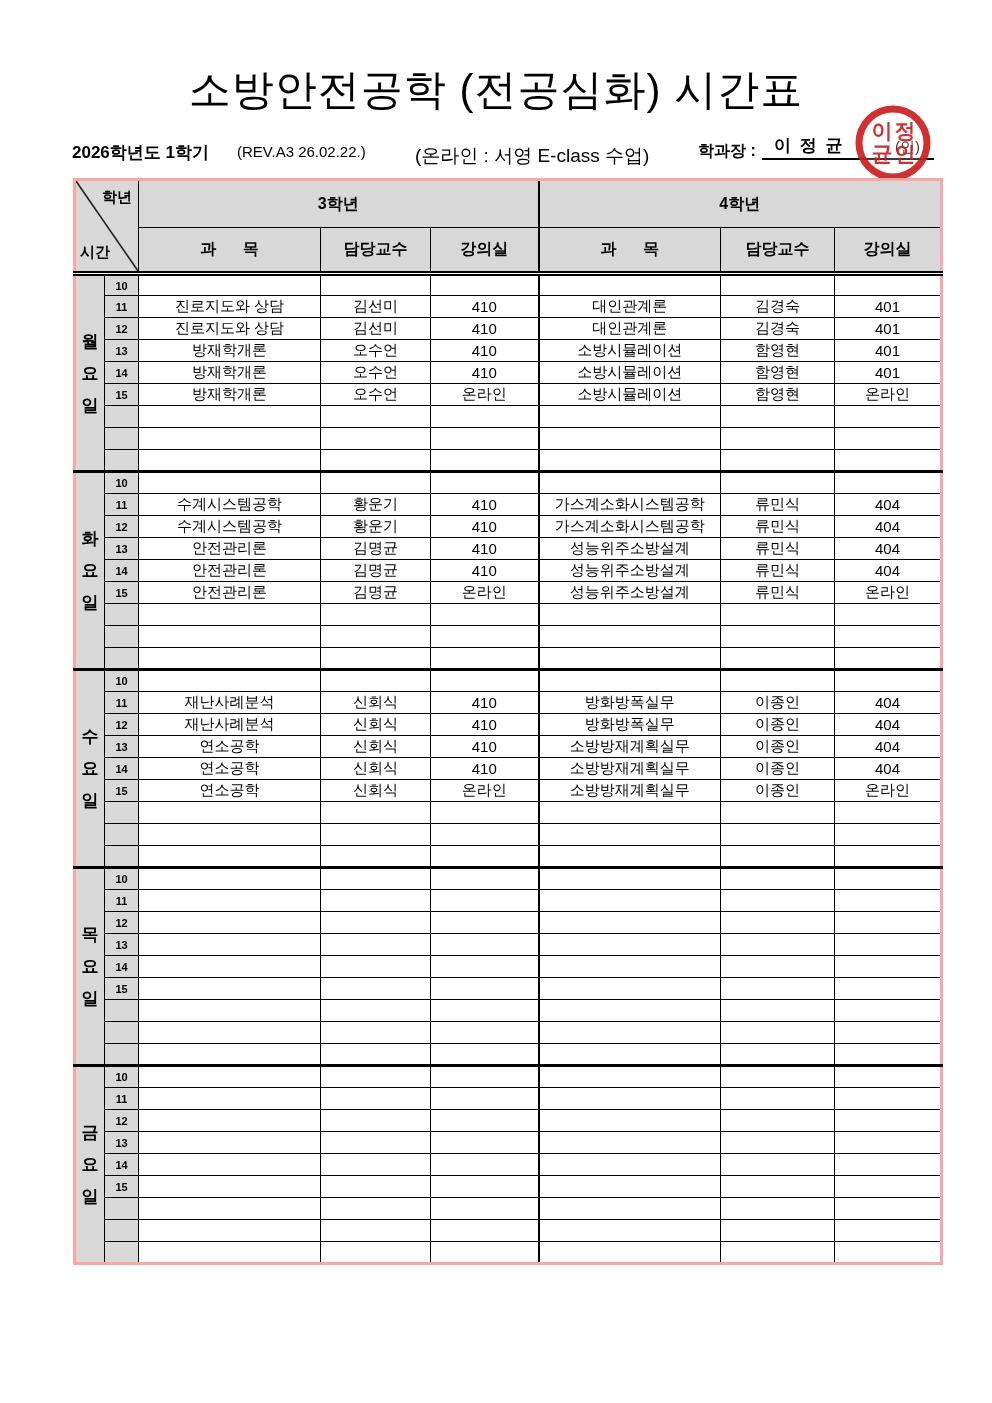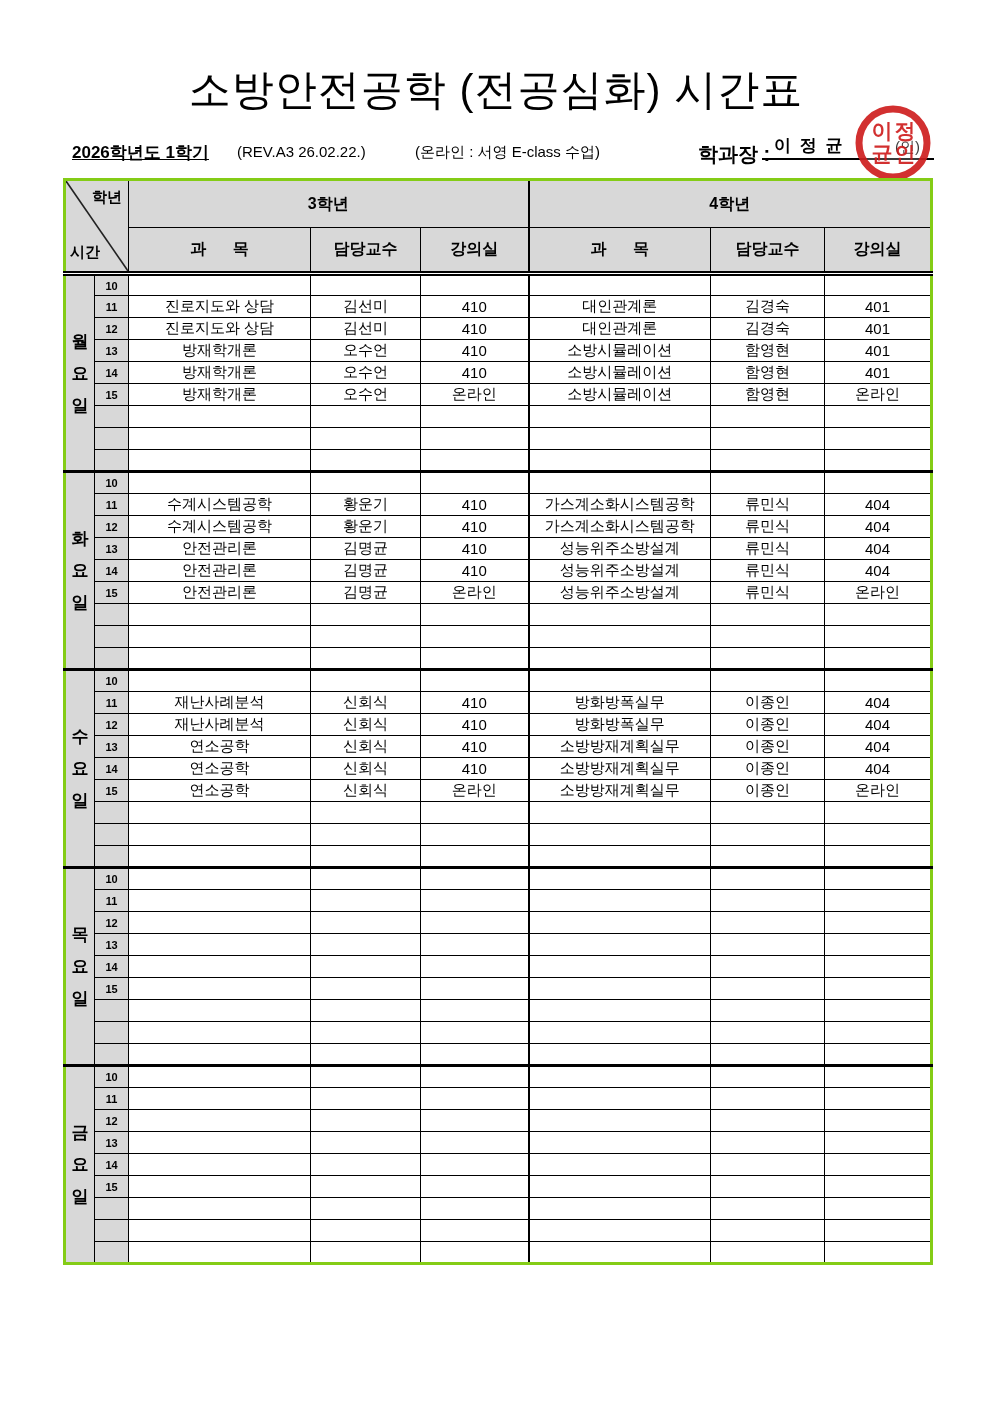--- a/index.html
+++ b/index.html
@@ -5,37 +5,37 @@
   html,body { margin:0; padding:0; }
   body {
     width:992px; height:1403px; background:#ffffff; position:relative;
     font-family:"Liberation Sans","DejaVu Sans",sans-serif; color:#000;
   }
   .page-title {
     position:absolute; top:62px; left:0; width:100%; text-align:center;
     font-size:42px; font-weight:normal; letter-spacing:1px; white-space:pre;
   }
   .info-item { position:absolute; white-space:pre; }
-  .semester   { left:72px;  top:141px; font-size:17px; font-weight:bold;text-decoration:underline; }
+  .semester   { left:72px;  top:141px; font-size:17px; font-weight:bold; }
   .revision   { left:237px; top:143px; font-size:15px; }
-  .onlinenote { left:415px; top:143px; font-size:15px; }
-  .headlabel  { left:698px; top:141px; font-size:20px; font-weight:bold; }
+  .onlinenote { left:415px; top:143px; font-size:19px; }
+  .headlabel  { left:698px; top:141px; font-size:16px; font-weight:bold; }
   .sign-line {
     position:absolute; left:762px; top:134px; width:172px; height:26px;
     border-bottom:2px solid #000; display:flex; align-items:flex-end;
     justify-content:space-between; padding:0 14px 1px 12px; box-sizing:border-box;
   }
   .sign-name { font-size:17px; font-weight:bold; letter-spacing:2px; }
   .sign-seal { font-size:15px; }
   .stamp { position:absolute; left:852px; top:102px; width:82px; height:82px; opacity:.92; }
 
   table.tt {
-    position:absolute; left:63px; top:178px; width:867px;
+    position:absolute; left:73px; top:178px; width:867px;
     border-collapse:collapse; table-layout:fixed;
-    border:3px solid #84cc16;
+    border:3px solid #fca5a5;
   }
   .tt th, .tt td {
     border:1px solid #000; padding:0 2px; text-align:center; vertical-align:middle;
     font-size:15px; overflow:hidden; white-space:nowrap;
   }
   .tt thead th { background:#d8d8d8; font-weight:bold; font-size:16px; white-space:pre; }
   .tt thead tr.hr1 { height:40px; }
   .tt thead tr.hr2 { height:38px; }
   .tt thead tr.hr2 th, .tt th.corner { border-bottom:5px double #000; }
   .tt tbody tr { height:22px; }

